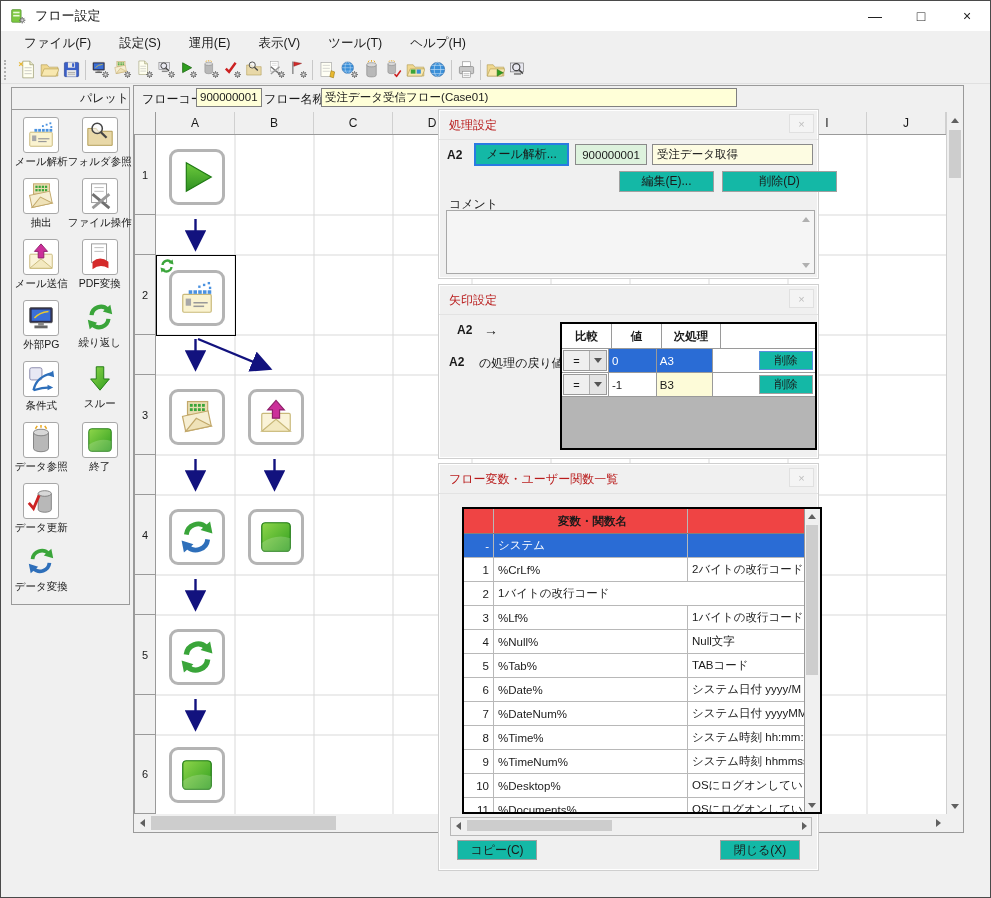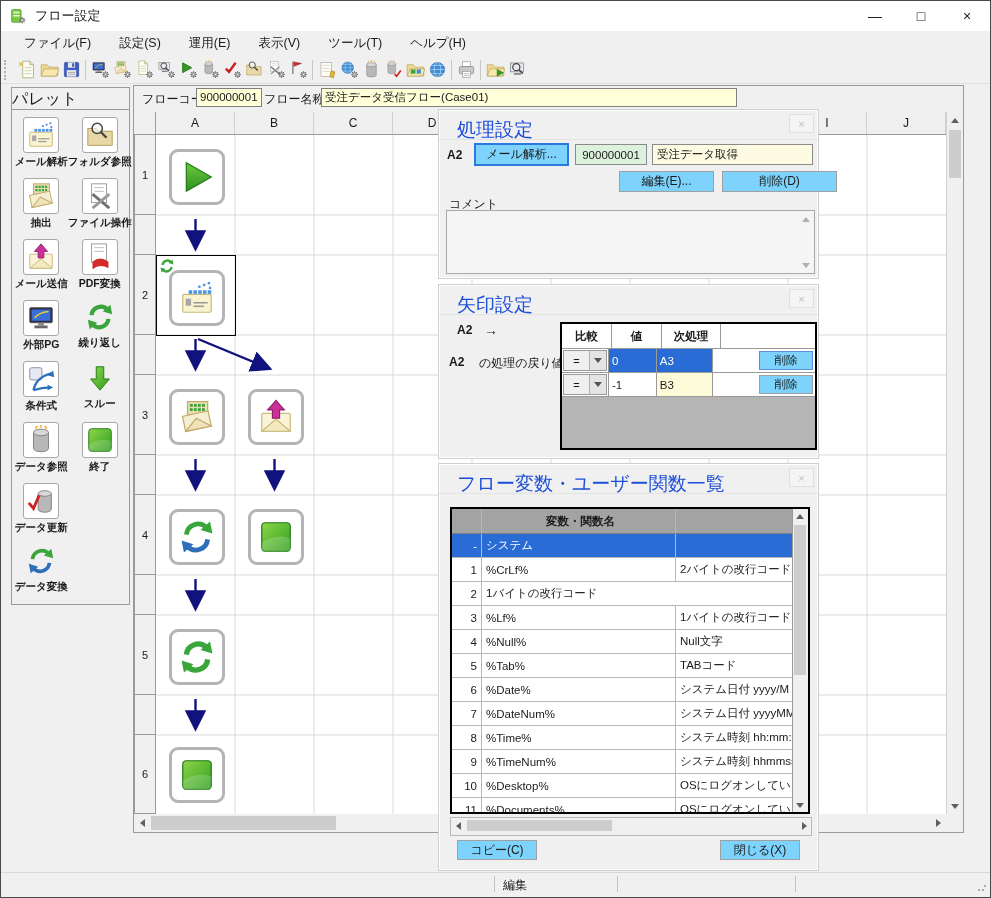--- a/index.html
+++ b/index.html
@@ -13,22 +13,22 @@
   
   .menubar{position:absolute;left:9px;top:30px;right:0;height:25px;background:#f0f0f0;display:flex;align-items:center;border-bottom:1px solid #e2e2e2;}
   .menu-item{padding:4px 14px;font-size:12.5px;}
   
   .toolbar{position:absolute;left:0;top:55px;right:0;height:27px;background:#f0f0f0;display:flex;align-items:center;border-bottom:1px solid #e0e0e0;}
   .tb-grip{width:7px;height:20px;margin:0 3px;border-left:2px dotted #b0b0b0;}
   .tb-btn{width:22px;height:22px;display:flex;align-items:center;justify-content:center;}
   .tb-sep{width:1px;height:20px;background:#c8c8c8;margin:0 3px;}
   
   .palette{position:absolute;left:10px;top:86px;width:117px;height:516px;background:#f0f0f0;border:1px solid #9a9a9a;}
-  .palette-title{height:21px;line-height:21px;text-align:left;border-bottom:1px solid #9a9a9a;font-size:16px;}
-  .palette-grid{display:grid;grid-template-columns:1fr 1fr;justify-items:center;padding-top:7px;row-gap:9px;font-weight:bold;}
+  .palette-title{height:21px;line-height:21px;text-align:right;border-bottom:1px solid #9a9a9a;font-size:12px;}
+  .palette-grid{display:grid;grid-template-columns:1fr 1fr;justify-items:center;padding-top:7px;row-gap:9px;}
   .pal-item{display:flex;flex-direction:column;align-items:center;width:57px;}
   .pal-icon{width:34px;height:34px;border:1px solid #a8a8a8;border-radius:3px;background:#fff;display:flex;align-items:center;justify-content:center;}
   .pal-icon.no-frame{border:none;background:transparent;}
   .pal-label{font-size:10.5px;margin-top:2px;white-space:nowrap;}
   
   .flow-region{position:absolute;left:132px;top:84px;width:831px;height:748px;background:#f0f0f0;border:1px solid #9a9a9a;box-sizing:border-box;}
   .flow-fields{position:absolute;left:0;top:0;width:100%;height:26px;}
   .ffield-label{position:absolute;top:5px;font-size:12px;}
   .ffield{position:absolute;top:2px;height:17px;border:1px solid #808080;background:#ffffd8;font-size:11.5px;line-height:17px;padding:0 3px;}
   .grid-wrap{position:absolute;left:0;top:26px;width:829px;height:702px;background:#ffffff;}
@@ -46,41 +46,41 @@
   .hscroll{position:absolute;left:0;top:728px;width:812px;height:18px;background:#f0f0f0;}
   .sc-btn{position:absolute;display:flex;align-items:center;justify-content:center;background:#f0f0f0;color:#555;}
   .sc-thumb{position:absolute;background:#cdcdcd;}
   .tri{width:0;height:0;}
   .tri-up{border-left:4px solid transparent;border-right:4px solid transparent;border-bottom:5px solid #606060;}
   .tri-dn{border-left:4px solid transparent;border-right:4px solid transparent;border-top:5px solid #606060;}
   .tri-lf{border-top:4px solid transparent;border-bottom:4px solid transparent;border-right:5px solid #606060;}
   .tri-rt{border-top:4px solid transparent;border-bottom:4px solid transparent;border-left:5px solid #606060;}
   
   .panel{position:absolute;left:437px;width:381px;background:#f0f0f0;border:1px solid #cfcfcf;box-shadow:0 0 0 1px #ffffff inset;z-index:10;box-sizing:border-box;}
-  .panel-title{position:absolute;left:18px;top:7px;color:#1d4ed8;font-size:19px;}
+  .panel-title{position:absolute;left:10px;top:7px;color:#b91c1c;font-size:12px;}
   .panel-x{position:absolute;right:4px;top:4px;width:23px;height:17px;background:#f4f4f4;border:1px solid #e0e0e0;color:#bdbdbd;display:flex;align-items:center;justify-content:center;font-size:11px;}
   .panel-sep{position:absolute;left:0;right:0;top:29px;height:1px;background:#e3e3e3;}
-  .btn{background:#7dd3fc;border:1px solid #a0a0a0;font-size:12px;display:flex;align-items:center;justify-content:center;box-sizing:border-box;text-align:center;}
+  .btn{background:#14b8a6;border:1px solid #a0a0a0;font-size:12px;display:flex;align-items:center;justify-content:center;box-sizing:border-box;text-align:center;}
   .fld{border:1px solid #8a8a8a;font-size:11.5px;box-sizing:border-box;display:flex;align-items:center;padding:0 4px;background:#fff;}
   .bold{font-weight:bold;}
   
   .atable{position:absolute;left:121px;top:37px;width:257px;height:128px;border:2px solid #000;background:#b5b5b5;box-sizing:border-box;}
   .atr{display:flex;height:23px;background:#fff;border-bottom:1px solid #9a9a9a;}
   .atr.head{height:24px;font-weight:bold;}
   .atd{border-right:1px solid #9a9a9a;display:flex;align-items:center;font-size:11.5px;box-sizing:border-box;}
   .atd.c1{width:60px;}.atd.c2{width:60px;}.atd.c3{width:71px;}.atd.c4{width:60px;border-right:none;margin-left:44px;}
   .atd.center{justify-content:center;}
   .ddl{display:flex;width:100%;height:19px;margin:0 1px;border:1px solid #9a9a9a;background:#efefef;}
   .ddl .val{flex:1;display:flex;align-items:center;justify-content:center;font-size:11px;}
   .ddl .chev{width:16px;background:#e4e4e4;border-left:1px solid #b0b0b0;display:flex;align-items:center;justify-content:center;}
   .cellsel{background:#2a6cd5;color:#fff;}
   .cellyellow{background:#fdfbd8;}
   .delbtn{width:54px;height:19px;margin:0 2px;font-size:11.5px;}
   
-  .vtable{position:absolute;left:11px;top:43px;width:360px;height:307px;border:2px solid #000;background:#a3a3a3;box-sizing:border-box;overflow:hidden;}
+  .vtable{position:absolute;left:23px;top:43px;width:360px;height:307px;border:2px solid #000;background:#ef4444;box-sizing:border-box;overflow:hidden;}
   .vhead{display:flex;height:24px;border-bottom:1px solid #808080;font-weight:bold;}
   .vrow{display:flex;height:23px;border-bottom:1px solid #b8b8b8;background:#fff;}
   .vtd{border-right:1px solid #b8b8b8;font-size:11.5px;display:flex;align-items:center;box-sizing:border-box;overflow:hidden;white-space:nowrap;}
   .vtd.no{width:30px;justify-content:flex-end;padding-right:4px;}
   .vtd.nm{width:194px;padding-left:4px;}
   .vtd.ds{width:116px;padding-left:4px;border-right:none;}
   .vrow.sel{background:#2a6cd5;color:#fff;}
   .vt-vscroll{position:absolute;right:0;top:0;width:15px;height:303px;background:#f0f0f0;border-left:1px solid #999;}
   
   .statusbar{position:absolute;left:0;right:0;bottom:2px;height:22px;background:#f0f0f0;border-top:1px solid #d8d8d8;}
@@ -861,21 +861,14 @@
         </div>
       <div class="sc-thumb" style="left:16px;top:2px;width:145px;height:11px"></div>
       <div class="sc-btn" style="right:0;top:0;width:14px;height:15px">
           <div class="tri tri-rt"></div>
         </div>
     </div>
     <div class="btn abs" style="left:18px;top:376px;width:80px;height:20px">コピー(C)</div>
     <div class="btn abs" style="left:281px;top:376px;width:80px;height:20px">閉じる(X)</div>
   </div>
 
-  <div class="statusbar">
-    <div class="sb-div" style="left:493px"></div>
-    <span class="abs" style="left:502px;top:4px">編集</span>
-    <div class="sb-div" style="left:616px"></div>
-    <div class="sb-div" style="left:794px"></div>
-    <div class="grip"></div>
-  </div>
 
 </div>
 
 </body></html>

